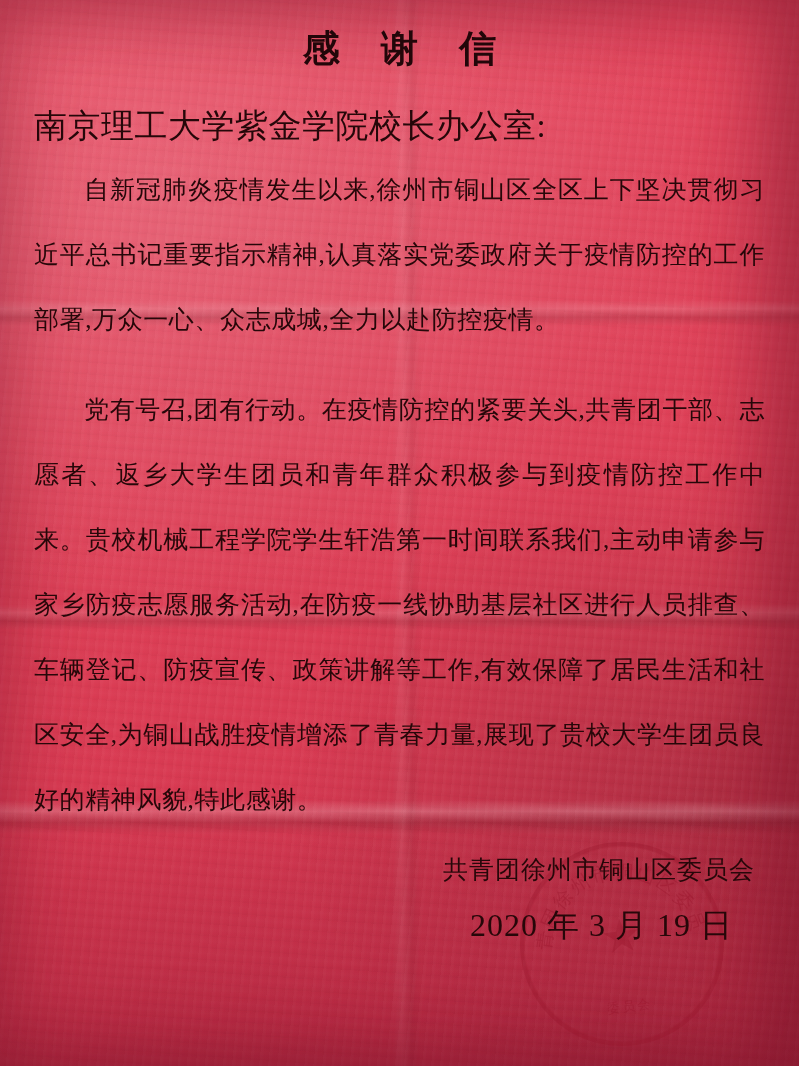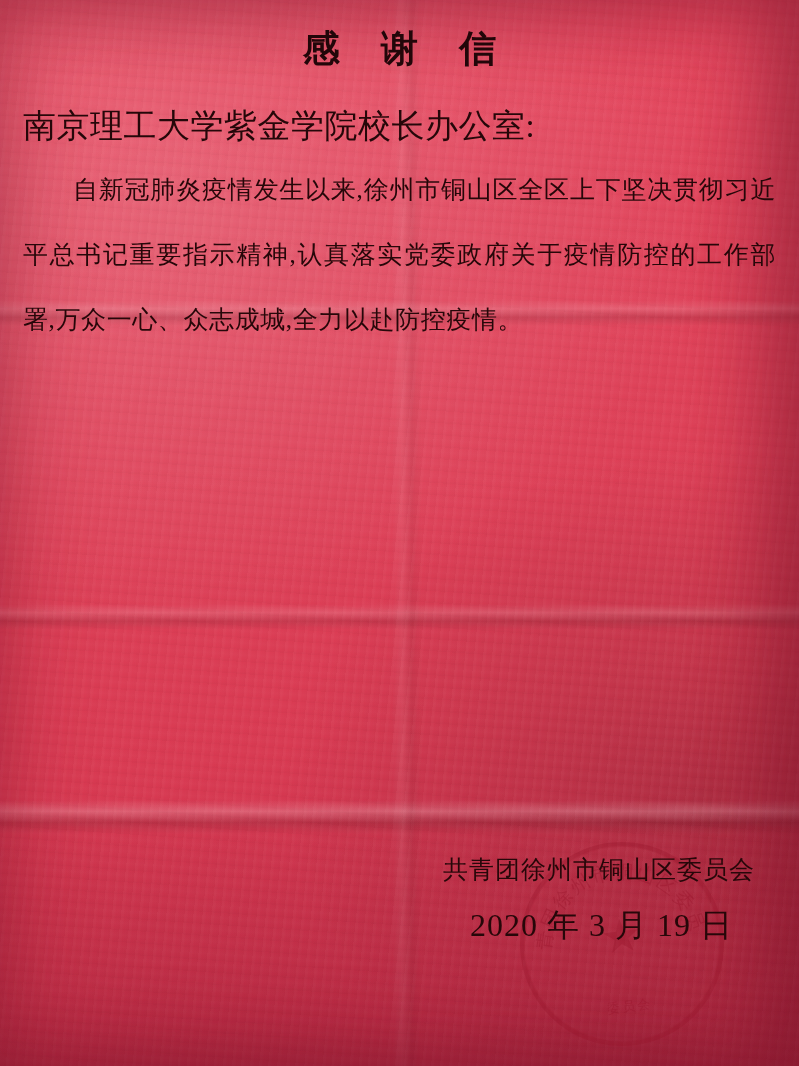--- a/index.html
+++ b/index.html
@@ -62,21 +62,21 @@
   .edge-dark {
     position: absolute;
     inset: 0;
     box-shadow: inset 0 0 90px rgba(110,15,35,0.42), inset -40px 0 70px rgba(110,15,35,0.30);
     pointer-events: none;
   }
 
   .content {
     position: relative;
     z-index: 4;
-    padding: 0 23px;
+    padding: 0 34px;
     color: #2a0a10;
   }
 
   .title {
     text-align: center;
     font-size: 37px;
     font-weight: bold;
     letter-spacing: 16px;
     padding-top: 24px;
     text-indent: 16px;
@@ -203,20 +203,21 @@
       </text>
     </svg>
     <div class="star">★</div>
     <div class="seal-bottom">委员会</div>
   </div>
 
   <div class="content">
     <div class="title">感 谢 信</div>
     <div class="salutation">南京理工大学紫金学院校长办公室:</div>
     <p class="para p1">自新冠肺炎疫情发生以来,徐州市铜山区全区上下坚决贯彻习近平总书记重要指示精神,认真落实党委政府关于疫情防控的工作部署,万众一心、众志成城,全力以赴防控疫情。</p>
+    <p class="para p2">党有号召,团有行动。在疫情防控的紧要关头,共青团干部、志愿者、返乡大学生团员和青年群众积极参与到疫情防控工作中来。贵校机械工程学院学生轩浩第一时间联系我们,主动申请参与家乡防疫志愿服务活动,在防疫一线协助基层社区进行人员排查、车辆登记、防疫宣传、政策讲解等工作,有效保障了居民生活和社区安全,为铜山战胜疫情增添了青春力量,展现了贵校大学生团员良好的精神风貌,特此感谢。</p>
   </div>
 
   <div class="signature">
     <div class="sig-org">共青团徐州市铜山区委员会</div>
     <div class="sig-date">2020 年 3 月 19 日</div>
   </div>
 
   <div class="edge-dark"></div>
 </div>
 

